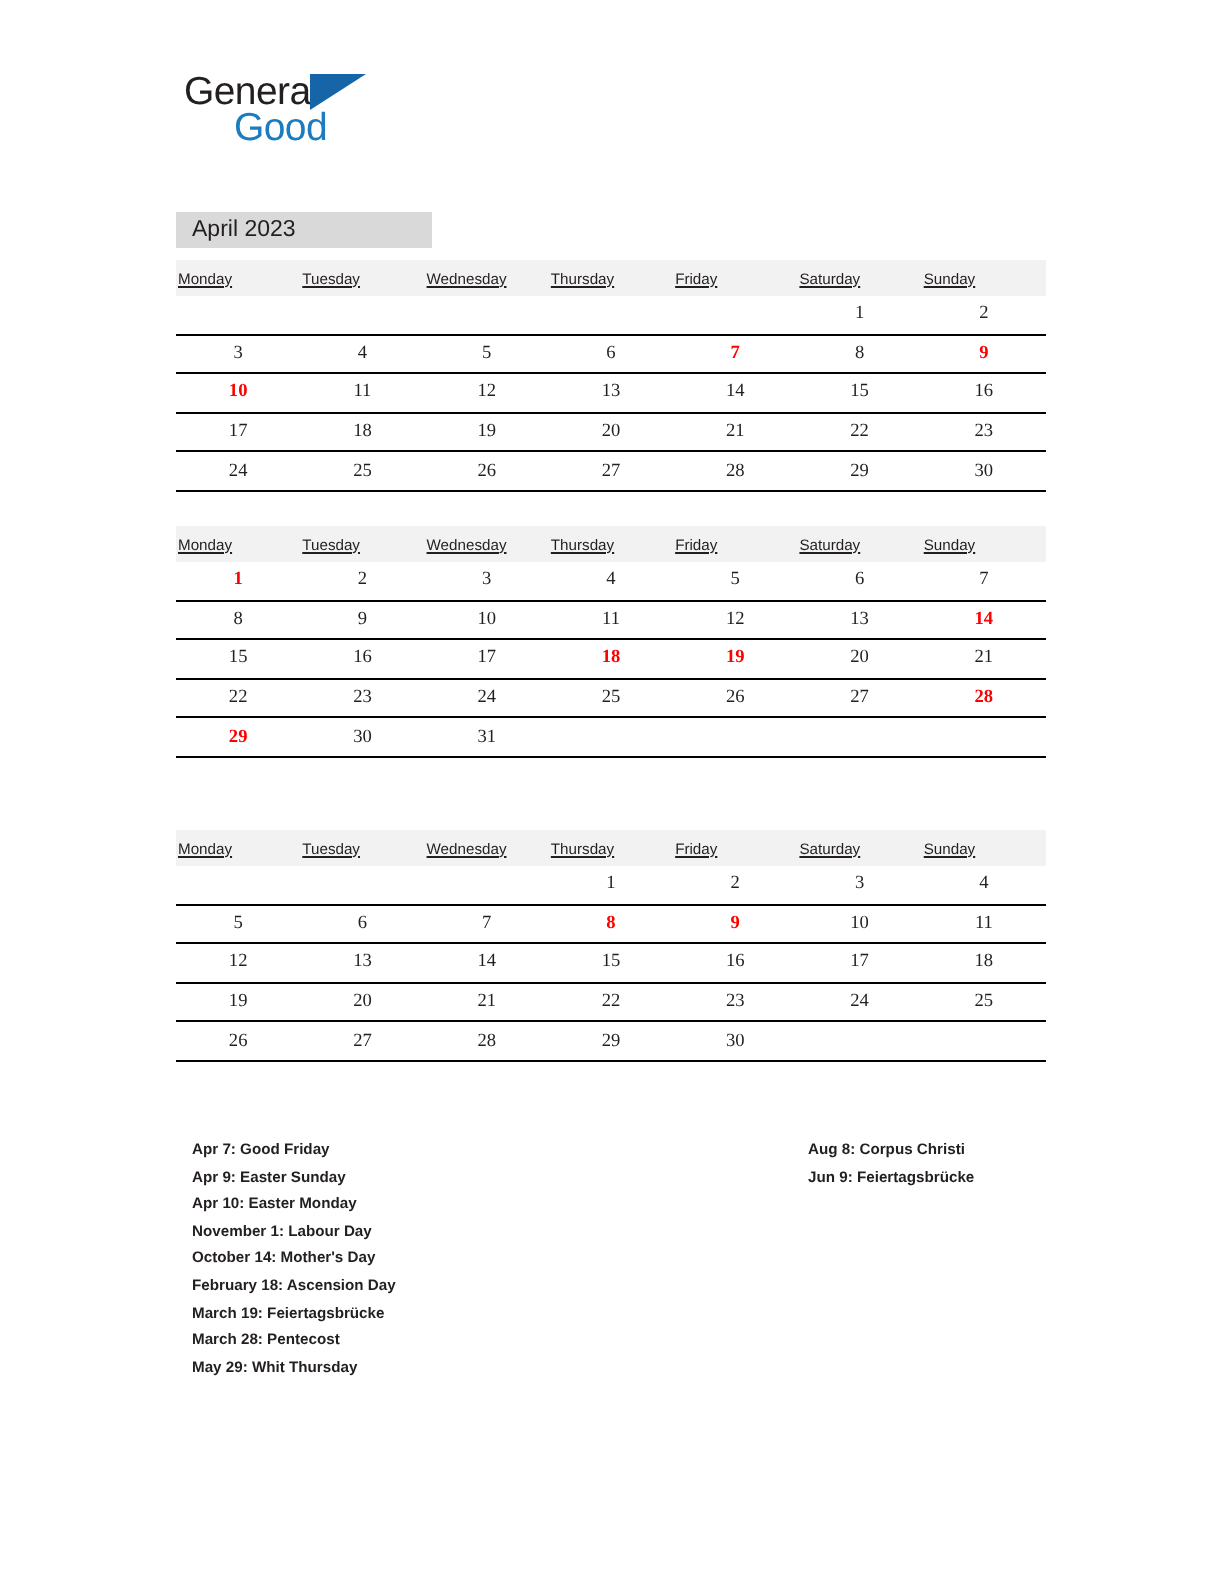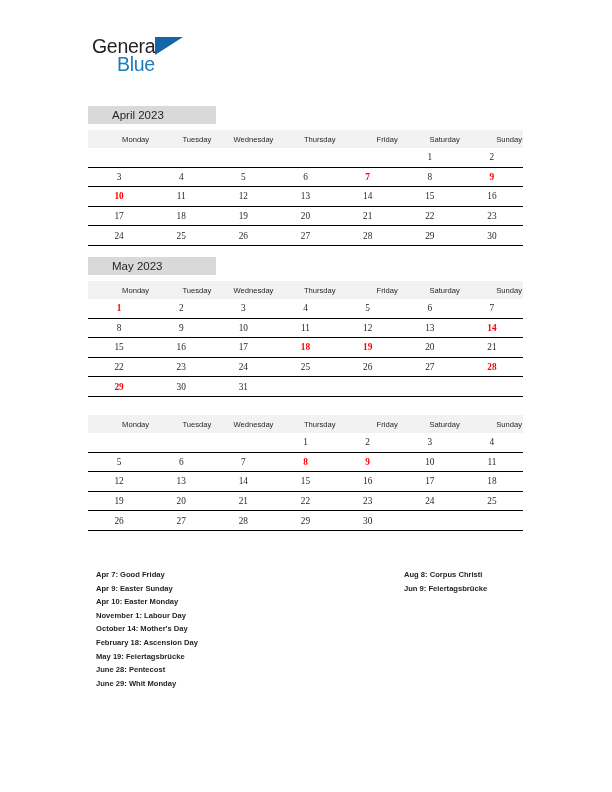--- a/index.html
+++ b/index.html
@@ -91,21 +91,21 @@
     width: 435px;
   }
   #month-0 { top: 106px; }
   #month-1 { top: 257px; }
   #month-2 { top: 409px; }
 
   .month-title-bar {
     width: 128px;
     height: 18px;
     background: #d9d9d9;
-    padding-left: 24px;
+    padding-left: 8px;
     box-sizing: border-box;
     display: flex;
     align-items: center;
   }
   .month-title-text {
     font-size: 11.5px;
     color: #231f20;
     line-height: 13px;
     font-family: "Liberation Sans", sans-serif;
   }
@@ -115,23 +115,24 @@
     border-collapse: collapse;
     margin-top: 6px;
     table-layout: fixed;
   }
   table.cal th {
     background: #f2f2f2;
     font-size: 7.6px;
     font-weight: normal;
     color: #231f20;
     height: 16px;
-    text-align: right;
+    text-align: left;
     border: none;
     font-family: "Liberation Sans", sans-serif;
+    text-decoration: underline;
   }
   table.cal td {
     height: 16.6px;
     text-align: center;
     font-size: 9.3px;
     color: #231f20;
     border-bottom: 1px solid #000000;
     font-family: "Liberation Serif", serif;
     vertical-align: middle;
   }
@@ -169,21 +170,21 @@
     font-family: "Liberation Sans", sans-serif;
   }
 </style>
 </head>
 <body>
 
 <div class="page-header">
   <div class="logo">
     <span class="logo-general">General</span>
     <span class="logo-triangle"></span>
-    <span class="logo-blue">Blue</span>
+    <span class="logo-blue">Good</span>
   </div>
 </div>
 
 <div class="month-block" id="month-0">
     <div class="month-title-bar">
       <span class="month-title-text">April 2023</span>
     </div>
     <table class="cal">
       <thead>
         <tr>
@@ -239,23 +240,20 @@
           <td class="">26</td>
           <td class="">27</td>
           <td class="">28</td>
           <td class="">29</td>
           <td class="">30</td>
         </tr>
       </tbody>
     </table>
   </div>
 <div class="month-block" id="month-1">
-    <div class="month-title-bar">
-      <span class="month-title-text">May 2023</span>
-    </div>
     <table class="cal">
       <thead>
         <tr>
           <th>Monday</th>
           <th>Tuesday</th>
           <th>Wednesday</th>
           <th>Thursday</th>
           <th>Friday</th>
           <th>Saturday</th>
           <th>Sunday</th>
@@ -374,21 +372,21 @@
   </div>
 
 <div class="legend">
   <div class="legend-col legend-col-left" id="legend-left">
       <div class="legend-item">Apr 7: Good Friday</div>
       <div class="legend-item">Apr 9: Easter Sunday</div>
       <div class="legend-item">Apr 10: Easter Monday</div>
       <div class="legend-item">November 1: Labour Day</div>
       <div class="legend-item">October 14: Mother's Day</div>
       <div class="legend-item">February 18: Ascension Day</div>
-      <div class="legend-item">May 19: Feiertagsbrücke</div>
-      <div class="legend-item">June 28: Pentecost</div>
-      <div class="legend-item">June 29: Whit Monday</div>
+      <div class="legend-item">March 19: Feiertagsbrücke</div>
+      <div class="legend-item">March 28: Pentecost</div>
+      <div class="legend-item">May 29: Whit Thursday</div>
     </div>
   <div class="legend-col legend-col-right" id="legend-right">
       <div class="legend-item">Aug 8: Corpus Christi</div>
       <div class="legend-item">Jun 9: Feiertagsbrücke</div>
     </div>
 </div>
 
 </body></html>

